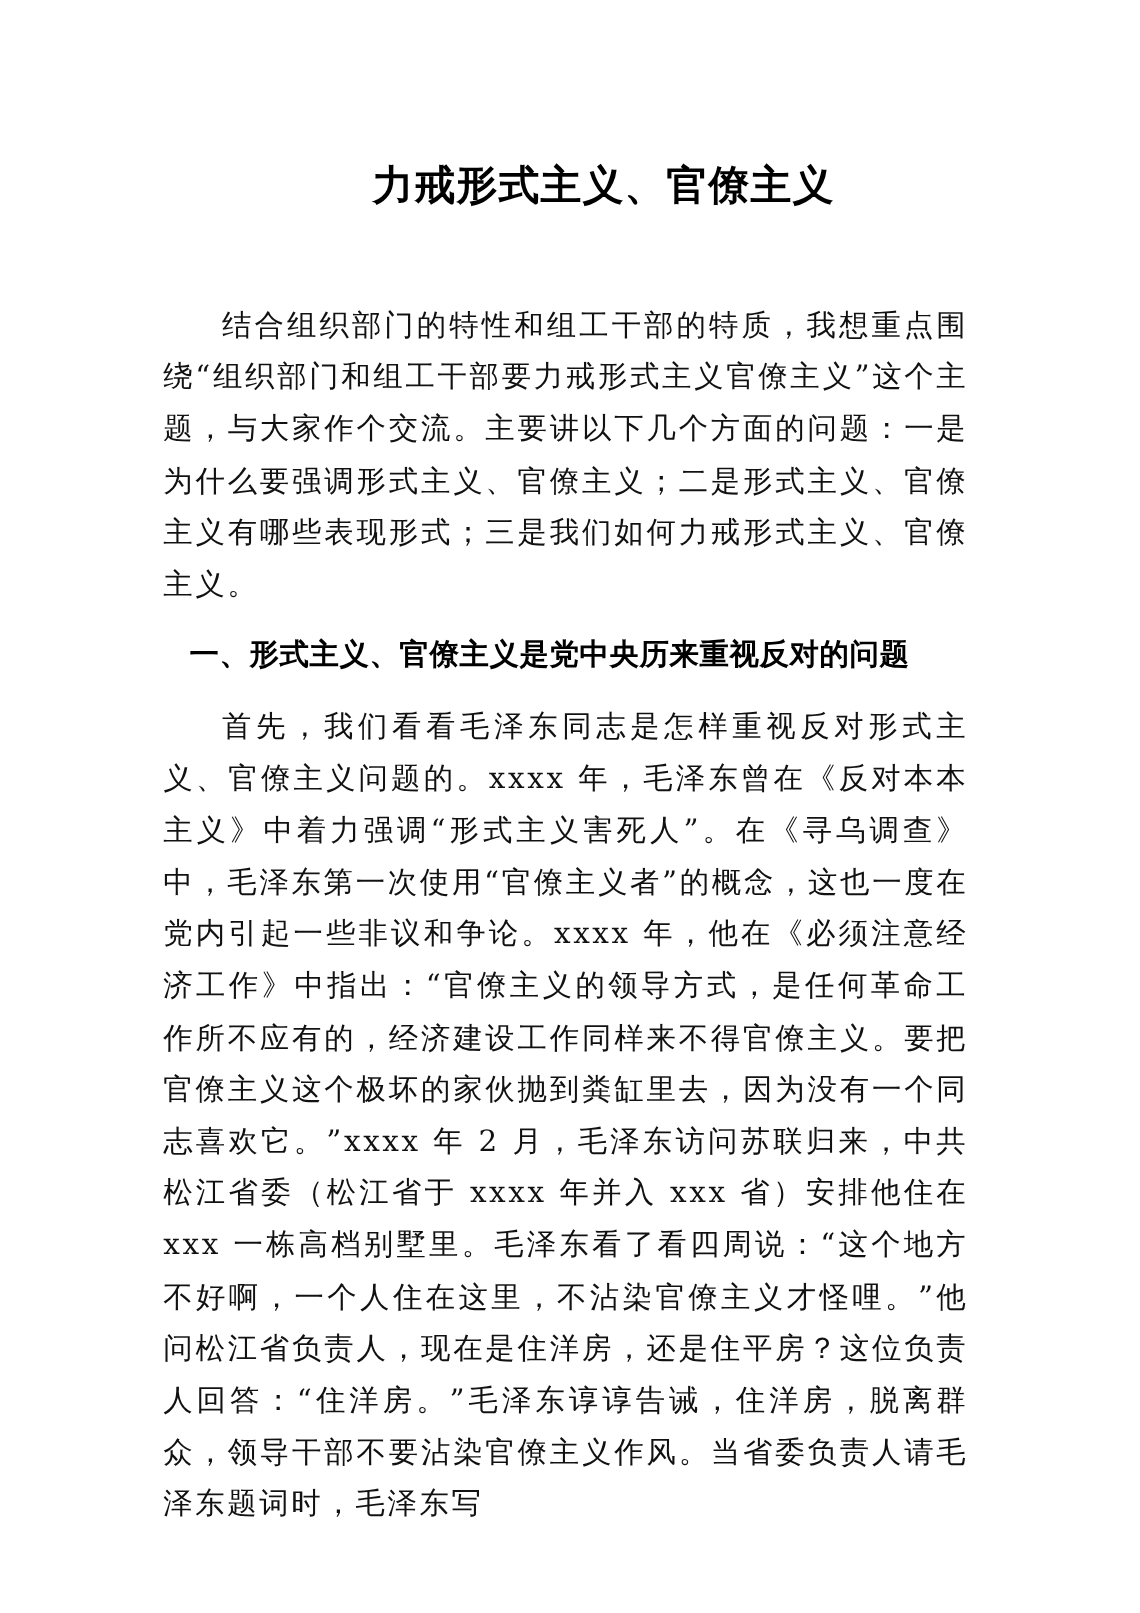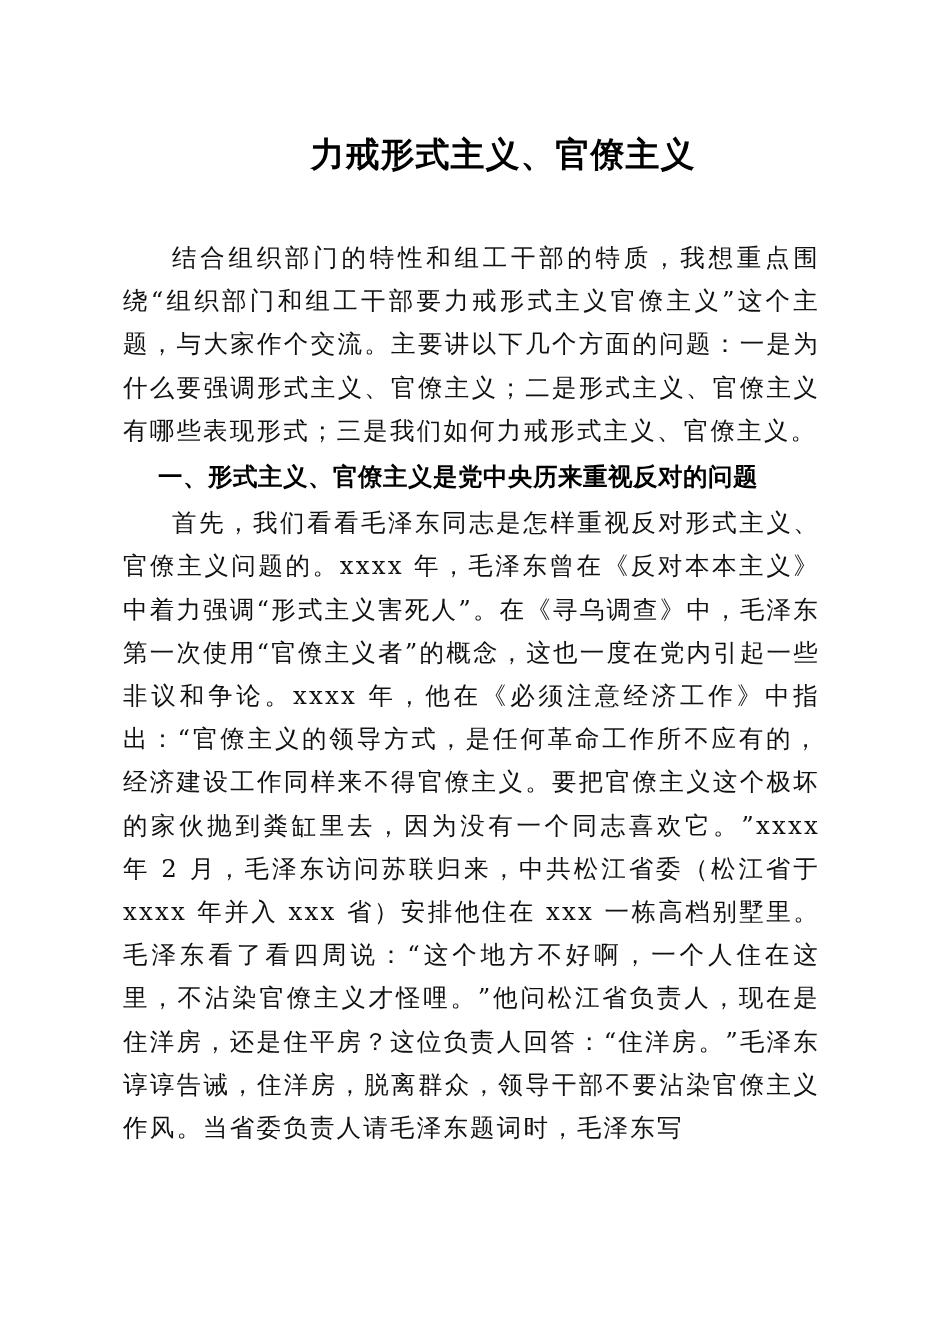--- a/index.html
+++ b/index.html
@@ -10,21 +10,21 @@
       font-family: "DejaVu Serif", "Liberation Serif", serif;
       font-weight: bold; font-size: 34px; color: #000; letter-spacing: 1px; margin-left: 28px;
     }
     .body {
       position: absolute; left: 120px; top: 233px; width: 703px;
       font-family: "DejaVu Serif", "Liberation Serif", serif;
       font-size: 24.5px; line-height: 43.2px; color: #111;
       text-align: justify; text-justify: inter-character;
       letter-spacing: 2.2px;
     }
-    .body p { margin: 3px; text-indent: 2em; }
+    .body p { margin: 16px; text-indent: 2em; }
     .body h2 {
       margin: 0; font-size: 24.5px; font-weight: bold; text-indent: 1.55em;
       font-family: Liberation Sans, sans-serif; letter-spacing: 0.5px;
       line-height: 43.2px; color: #000;
     }
   </style>
 </head>
 <body>
 
 <div class="page">

